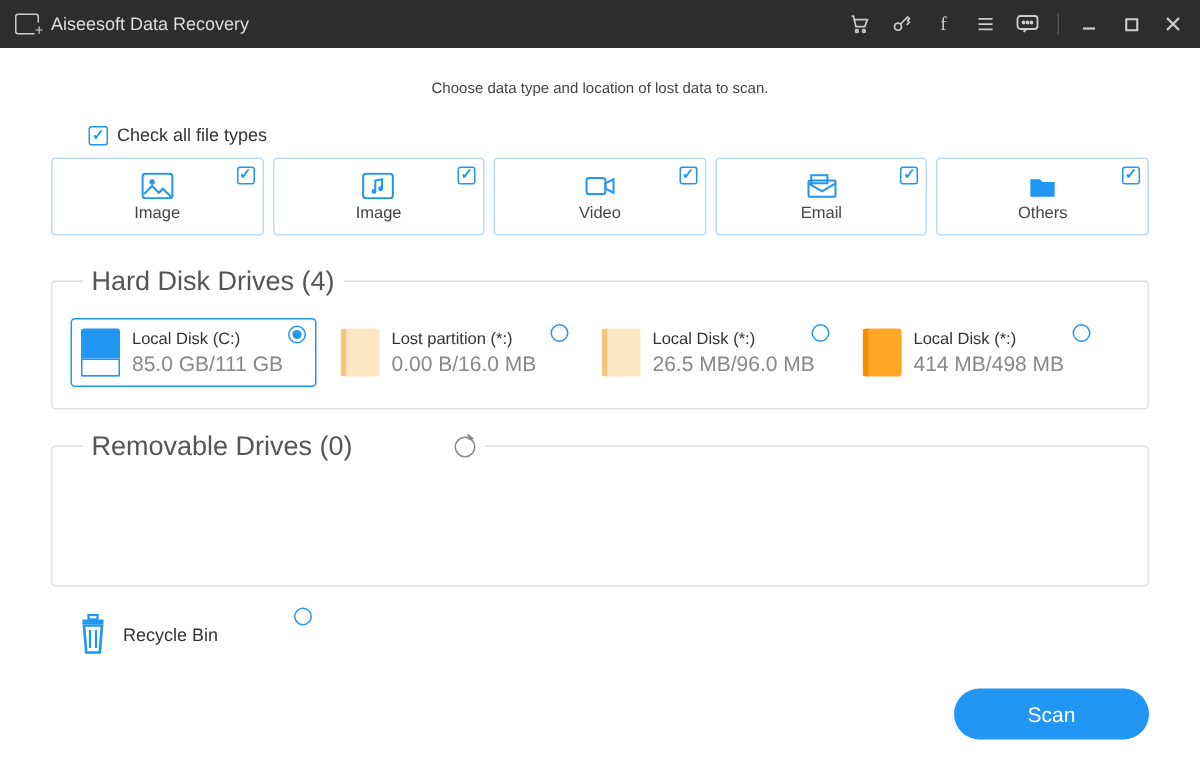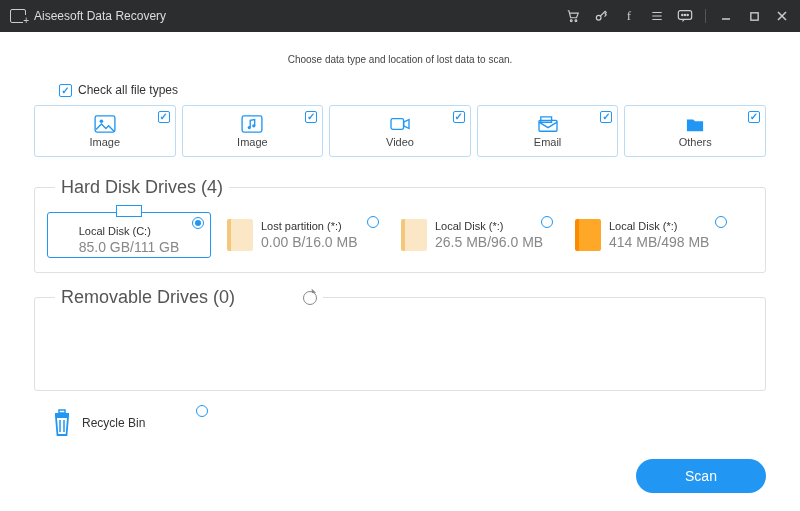--- a/index.html
+++ b/index.html
@@ -20,21 +20,21 @@
 .types-row { display: flex; gap: 6px; margin-bottom: 20px; }
 .type-card { flex: 1; height: 52px; border: 1px solid #bcdcf5; border-radius: 3px; position: relative; display: flex; flex-direction: column; align-items: center; justify-content: center; gap: 3px; cursor: pointer; }
 .type-card .cb { position: absolute; top: 5px; right: 5px; width: 12px; height: 12px; }
 .type-icon { width: 22px; height: 18px; }
 .type-label { font-size: 11px; color: #444; }
 fieldset { border: 1px solid #e0e0e0; border-radius: 3px; padding: 14px 12px 14px 12px; margin-bottom: 14px; }
 legend { padding: 0 6px; font-size: 18px; color: #555; margin-left: 8px; }
 .legend-row { display: flex; align-items: center; gap: 24px; }
 .drives-row { display: flex; gap: 10px; }
 .drive-card { width: 164px; height: 46px; border-radius: 3px; position: relative; display: flex; align-items: center; gap: 8px; padding: 4px 6px; cursor: pointer; }
-.drive-card.selected { border: 1px solid #2196f3; flex-direction: column; }
+.drive-card.selected { border: 1px solid #2196f3; }
 .drive-radio { position: absolute; top: 4px; right: 6px; width: 12px; height: 12px; border: 1.5px solid #2196f3; border-radius: 50%; background: #fff; display: flex; align-items: center; justify-content: center; }
 .drive-radio.on::after { content: ""; width: 6px; height: 6px; background: #2196f3; border-radius: 50%; }
 .drive-icon { width: 26px; height: 32px; border-radius: 2px; }
 .di-blue { background: #2196f3; position: relative; }
 .di-blue::after { content: ""; position: absolute; bottom: 0; left: 0; right: 0; height: 10px; background: #fff; border: 1px solid #2196f3; display: flex; }
 .di-winflag { position: absolute; bottom: 1px; left: 3px; width: 8px; height: 7px; }
 .di-cream { background: #fbe7c5; border-left: 4px solid #f4c77a; }
 .di-orange { background: #ffa726; border-left: 4px solid #fb8c00; }
 .drive-info { display: flex; flex-direction: column; gap: 2px; }
 .drive-name { font-size: 11px; color: #333; }

